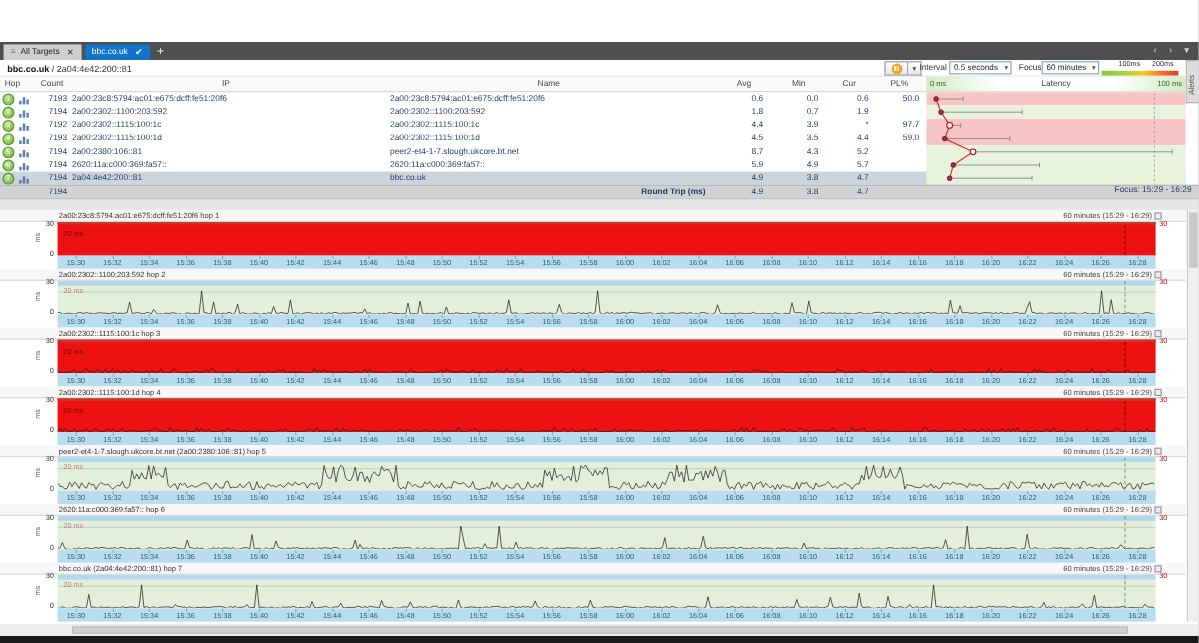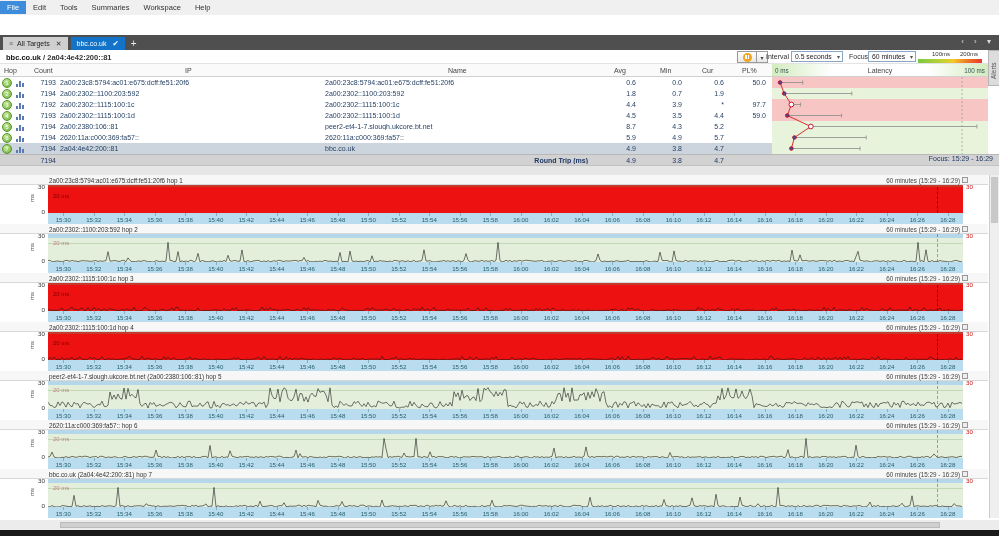--- a/index.html
+++ b/index.html
@@ -26,21 +26,21 @@
   #newtab{color:#eee;font-size:10px;margin-left:6px;line-height:13px;cursor:pointer;}
   #tabctrls{position:absolute;right:4px;top:2px;color:#d8d8d8;font-size:8px;letter-spacing:4px;}
   
   #alertsTab{position:absolute;right:0;top:50px;width:11px;height:36px;background:#dcdcdc;
              border:1px solid #b5b5b5;border-right:none;box-sizing:border-box;}
   #alertsTab span{position:absolute;left:1px;top:28px;transform:rotate(-90deg);transform-origin:0 0;
                   font-size:6.5px;color:#555;white-space:nowrap;}
   
   #targetband{position:absolute;left:0;top:50px;width:988px;height:14px;background:#fff;
               border-bottom:1px solid #e3e3e3;box-sizing:border-box;font-size:7.5px;}
-  #targettitle{position:absolute;left:6px;top:3px;color:#333;font-weight:bold;}
+  #targettitle{position:absolute;left:6px;top:3px;color:#333;}
   #targettitle b{color:#111;}
   .ctrl-label{position:absolute;top:3px;font-size:7px;color:#333;}
   .selectbox{position:absolute;top:1px;height:11px;background:#fff;border:1px solid #8aa6c6;
              box-sizing:border-box;font-size:6.8px;color:#222;display:flex;align-items:center;
              padding-left:3px;justify-content:space-between;}
   .selectbox .car{color:#555;font-size:6px;margin-right:2px;}
   #pausebtn{position:absolute;left:737px;top:1px;width:20px;height:12px;border:1px solid #9a9a9a;
             background:linear-gradient(#fff,#e8e8e8);display:flex;align-items:center;justify-content:center;box-sizing:border-box;}
   #pausecaret{position:absolute;left:757px;top:1px;width:11px;height:12px;border:1px solid #9a9a9a;border-left:none;
               background:linear-gradient(#fff,#e8e8e8);font-size:6px;color:#444;text-align:center;line-height:12px;box-sizing:border-box;}
@@ -122,28 +122,20 @@
   #vscroll .thumb{position:absolute;left:1px;top:2px;width:7px;height:46px;background:#c8c8c8;}
   #hscroll{position:absolute;left:0;top:520px;width:999px;height:10px;background:#ececec;}
   #hscroll .thumb{position:absolute;left:60px;top:2px;width:880px;height:6px;background:#cfcfcf;border:1px solid #bbb;box-sizing:border-box;}
   #bottombar{position:absolute;left:0;top:530px;width:999px;height:6px;background:#1a1a1a;}
 </style>
 </head>
 <body>
 
 <div id="app">
 
-  <div id="menubar">
-      <span class="mi sel">File</span>
-      <span class="mi">Edit</span>
-      <span class="mi">Tools</span>
-      <span class="mi">Summaries</span>
-      <span class="mi">Workspace</span>
-      <span class="mi">Help</span>
-    </div>
 
 
   <div id="tabbar">
     <div class="tab inactive">
       <span class="ticon">≡</span>
       <span>All Targets</span>
       <span class="close">✕</span>
     </div>
     <div class="tab active">
       <span>bbc.co.uk</span>

